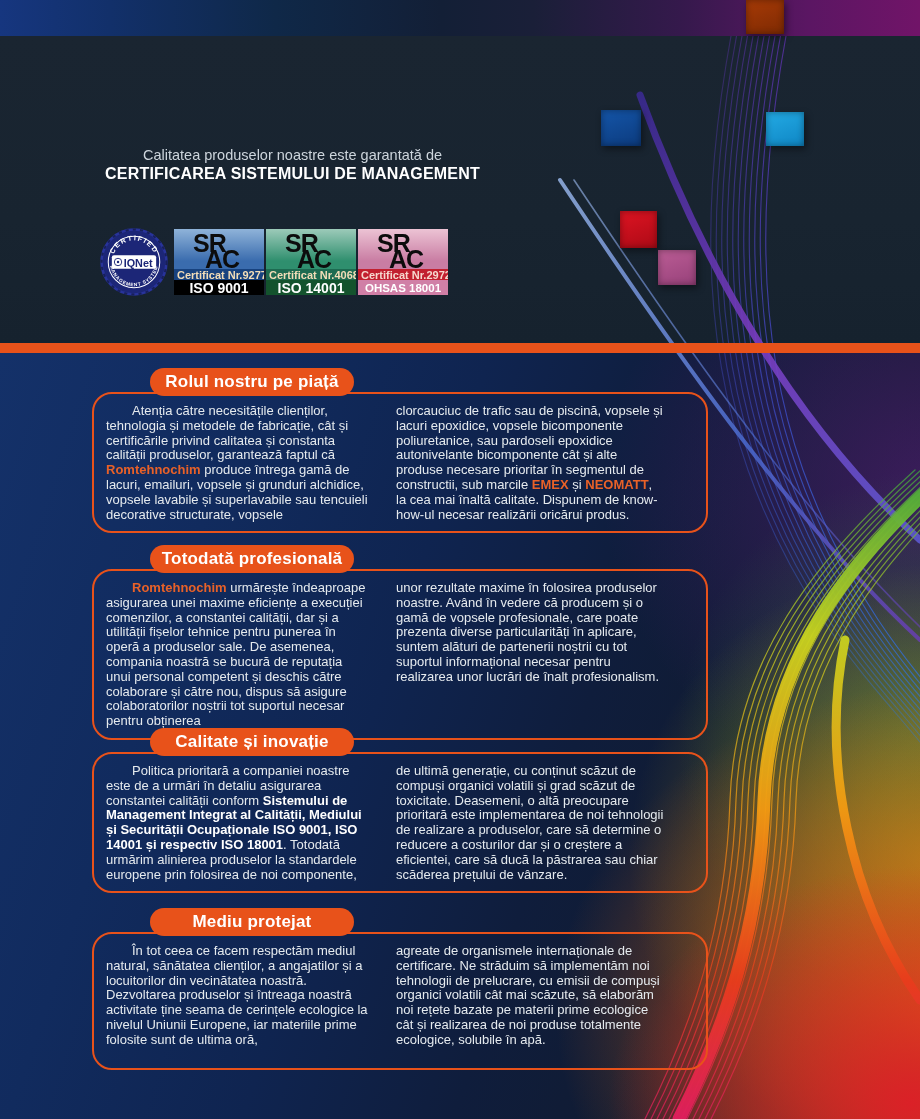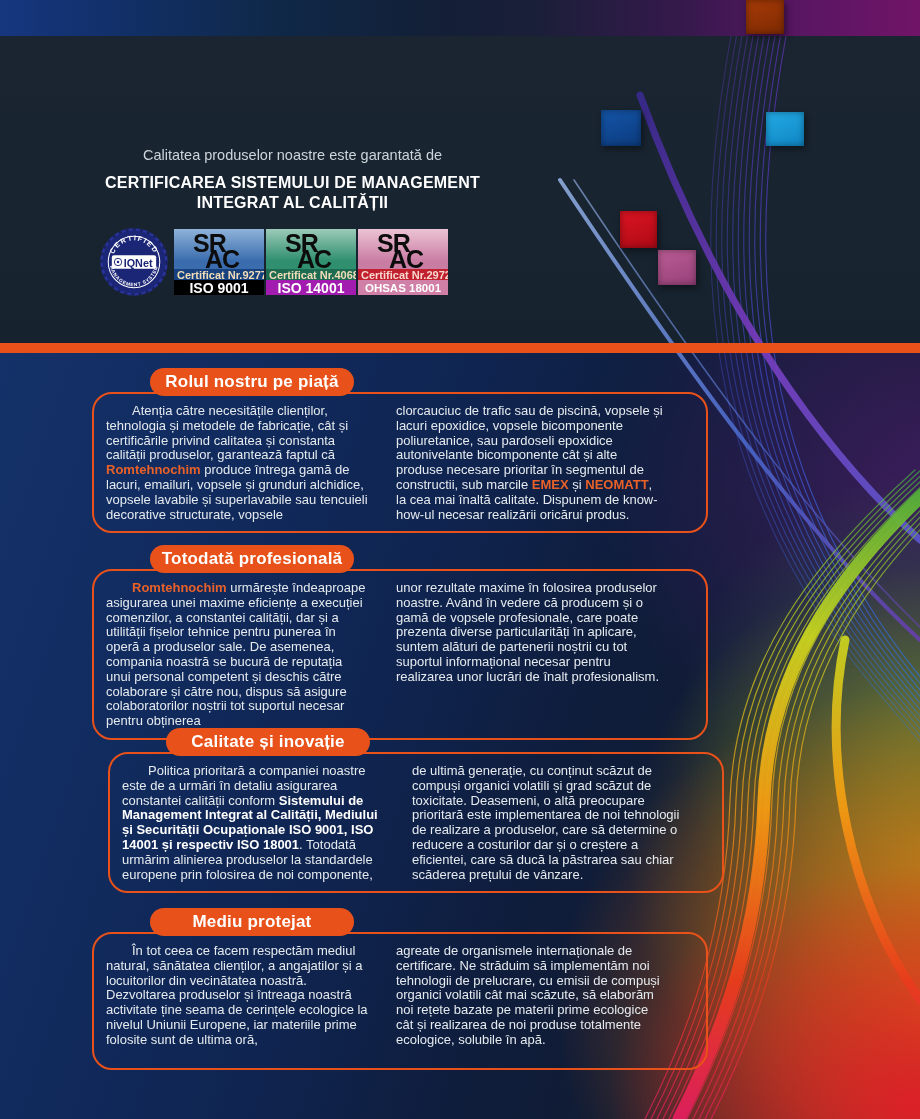--- a/index.html
+++ b/index.html
@@ -40,48 +40,48 @@
   #swirls use{fill:none;stroke-linecap:round;}
   
   .sq{position:absolute;z-index:3;box-shadow:inset 0 0 7px rgba(0,0,0,.4),2px 3px 7px rgba(0,0,0,.45);}
   .sq-brown{left:746px;top:0;width:38px;height:34px;background:linear-gradient(160deg,#a63a06,#7e2a03);}
   .sq-blue{left:601px;top:110px;width:40px;height:36px;background:linear-gradient(160deg,#1455a8,#0c3b7e);}
   .sq-cyan{left:766px;top:112px;width:38px;height:34px;background:linear-gradient(160deg,#23aae4,#0f86c4);}
   .sq-red{left:620px;top:211px;width:37px;height:37px;background:linear-gradient(160deg,#dd1422,#ad0a16);}
   .sq-pink{left:658px;top:250px;width:38px;height:35px;background:linear-gradient(160deg,#bb5d95,#97417a);}
   
   .intro{position:absolute;left:70px;top:147px;width:445px;text-align:center;z-index:5;color:#fff;}
-  .intro-l1{font-size:14.5px;color:#cdd5dc;margin-bottom:10px;}
+  .intro-l1{font-size:14.5px;color:#cdd5dc;margin-bottom:1px;}
   .intro-l2{font-size:16px;font-weight:bold;letter-spacing:.2px;line-height:20px;}
   
   .badges{position:absolute;left:100px;top:228px;height:68px;display:flex;align-items:center;z-index:5;}
   .iqnet{width:68px;height:68px;margin-right:4px;}
   .cert-badge{position:relative;width:90px;height:66px;margin-left:2px;overflow:hidden;}
   .cb-top{position:absolute;left:0;top:0;width:100%;height:40px;}
   .b1 .cb-top{background:linear-gradient(180deg,#8fb3d9,#3a6cae 80%);}
   .b2 .cb-top{background:linear-gradient(180deg,#9ccab9,#2f8f6e 80%);}
   .b3 .cb-top{background:linear-gradient(180deg,#ecc3d4,#c97da3 80%);}
   .sr,.ac{position:absolute;font-weight:bold;font-size:25px;color:#0c0c0c;letter-spacing:-1px;line-height:1;}
   .sr{left:19px;top:2px;}
   .ac{left:31px;top:18px;}
   .cb-strip{position:absolute;left:0;top:40px;width:100%;height:11px;font-size:11px;font-weight:bold;
     color:#f2ddb8;display:flex;align-items:center;padding-left:3px;box-sizing:border-box;white-space:nowrap;}
   .b1 .cb-strip{background:#17427f;}
   .b2 .cb-strip{background:#1d6b51;}
   .b3 .cb-strip{background:#c2202f;color:#f6d8ce;}
   .cb-band{position:absolute;left:0;top:51px;width:100%;height:15px;display:flex;align-items:center;justify-content:center;
     font-weight:bold;font-size:14px;color:#fff;white-space:nowrap;}
   .b1 .cb-band{background:#000000;}
-  .b2 .cb-band{background:#a21caf;}
+  .b2 .cb-band{background:#14532d;}
   .b3 .cb-band{background:#d07fa6;font-size:11.5px;}
   
   .section{position:absolute;left:92px;width:616px;z-index:5;}
   .section:nth-of-type(1){top:368px;}
   .section:nth-of-type(2){top:545px;}
-  .section:nth-of-type(3){top:728px;margin-left:16px;}
+  .section:nth-of-type(3){top:728px;}
   .section:nth-of-type(4){top:908px;}
   .pill{
     position:absolute;left:58px;top:0;width:204px;height:28px;background:var(--accent);
     border-radius:14px;display:flex;align-items:center;justify-content:center;
     color:#fff;font-weight:bold;font-size:17px;z-index:2;letter-spacing:.2px;
   }
   .sbox{
     position:relative;margin-top:24px;border:2px solid var(--accent);border-radius:20px;
     padding:10px 12px 9px 12px;display:grid;grid-template-columns:264px 268px;column-gap:26px;
   }
@@ -167,21 +167,20 @@
 
   <div class="sq sq-brown"></div>
   <div class="sq sq-blue"></div>
   <div class="sq sq-cyan"></div>
   <div class="sq sq-red"></div>
   <div class="sq sq-pink"></div>
 
   <div class="intro">
     <div class="intro-l1">Calitatea produselor noastre este garantată de</div>
     <div class="intro-l2">CERTIFICAREA SISTEMULUI DE MANAGEMENT</div>
-    <div class="intro-l2">INTEGRAT AL CALITĂȚII</div>
   </div>
 
   <div class="badges">
     <svg class="iqnet" viewBox="0 0 66 66">
       <circle cx="33" cy="33" r="31.5" fill="#1c2677" stroke="#28339a" stroke-width="2.5"></circle>
       <circle cx="33" cy="33" r="31.5" fill="none" stroke="#0d1430" stroke-width="2" stroke-dasharray="3 4" opacity=".6"></circle>
       <circle cx="33" cy="33" r="25" fill="none" stroke="#ffffff" stroke-width="1"></circle>
       <path id="arcTop" d="M 12 33 A 21 21 0 0 1 54 33" fill="none"></path>
       <path id="arcBot" d="M 9.5 33 A 23.5 23.5 0 0 0 56.5 33" fill="none"></path>
       <text font-size="6.8" font-weight="bold" fill="#ffffff" letter-spacing="1.6" font-family="Liberation Sans,sans-serif">

